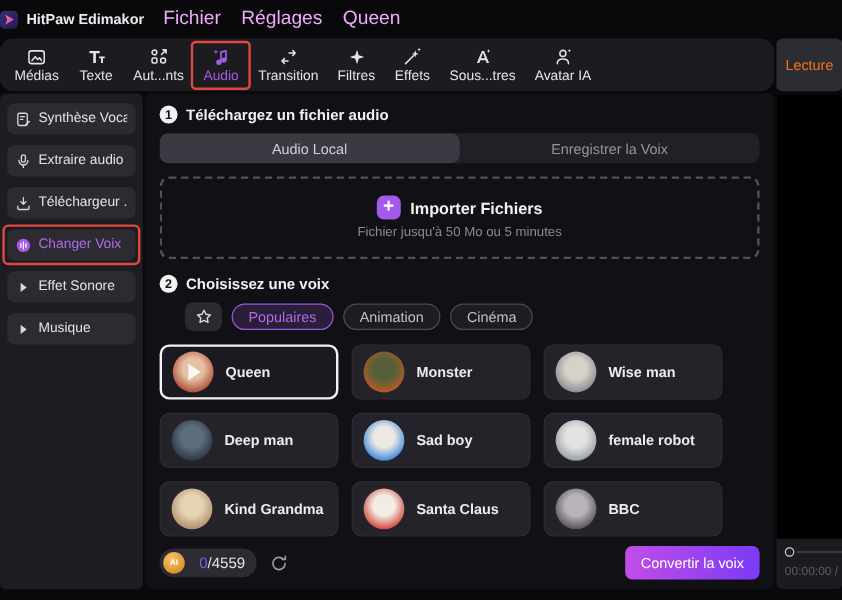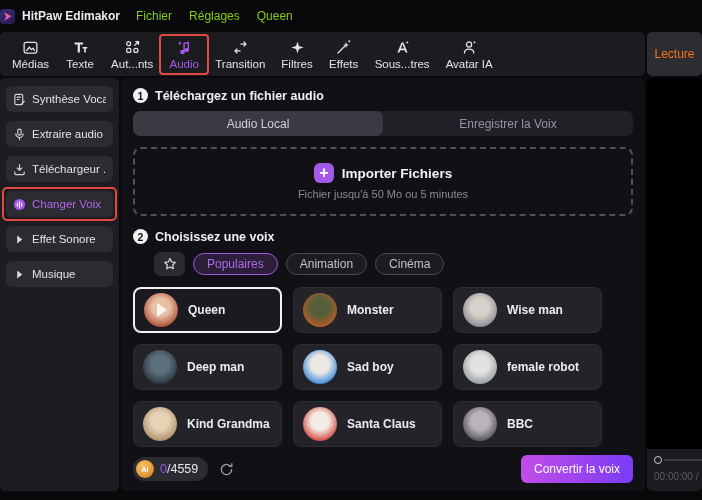--- a/index.html
+++ b/index.html
@@ -5,28 +5,28 @@
   * { margin:0; padding:0; box-sizing:border-box; }
   html,body { width:702px; height:500px; background:#09090b; overflow:hidden; }
   body { font-family:"Liberation Sans", sans-serif; color:#e8e8ea; }
   .app { width:702px; height:500px; display:flex; flex-direction:column; background:#09090b; }
 
   
   .titlebar { height:32px; display:flex; align-items:center; background:#09090b; flex:0 0 auto; }
   .logo { width:15px; height:15px; border-radius:4px; background:linear-gradient(135deg,#3b2d78,#241b4e); display:flex; align-items:center; justify-content:center; margin-right:7px; }
   .logo svg { width:11px; height:11px; }
   .app-name { font-size:12px; font-weight:bold; color:#ececf0; margin-right:16px; }
-  .menu-item { font-size:12px; color:#84cc16; margin-right:17px; }
+  .menu-item { font-size:16px; color:#f0abfc; margin-right:17px; }
 
   
   .body-row { flex:1; display:flex; gap:2px; padding-bottom:9px; min-height:0; }
   .left-col { width:645px; display:flex; flex-direction:column; gap:2px; min-height:0; }
 
   
-  .toolbar { height:44px; background:#1b1b20; border-radius:5px; display:flex; align-items:center; padding:0 4px; flex:0 0 auto; }
+  .toolbar { height:44px; background:#1b1b20; border-radius:11px; display:flex; align-items:center; padding:0 4px; flex:0 0 auto; }
   .tool-tab { position:relative; display:flex; flex-direction:column; align-items:center; justify-content:center; gap:2px; padding:3px 8px; min-width:46px; }
   .tool-tab .ticon { height:17px; display:flex; align-items:center; justify-content:center; color:#e4e4e8; }
   .tool-tab .ticon svg { width:17px; height:17px; }
   .tool-tab .tlabel { font-size:11.5px; color:#e4e4e8; white-space:nowrap; }
   .tool-tab.active .tlabel, .tool-tab.active .ticon { color:#a55be8; }
   .tool-tab.annotated::after { content:""; position:absolute; inset:-2px -2px; border:2px solid #e0493f; border-radius:4px; pointer-events:none; }
 
   
   .workspace { flex:1; display:flex; gap:2px; min-height:0; }
   .sidebar { width:119px; background:#1c1c21; border-radius:5px; padding:8px 6px; flex:0 0 auto; }
@@ -60,21 +60,21 @@
   .chip.active { color:#b06ae8; border-color:#9e55e0; background:#2a1e38; }
 
   .voice-grid { display:grid; grid-template-columns:repeat(3,149px); gap:11px 11px;font-weight:bold; }
   .voice-card { display:flex; align-items:center; gap:10px; height:46px; background:#232329; border:1px solid #2c2c33; border-radius:8px; padding-left:9px; }
   .voice-card.selected { border:2px solid #f2f2f4; background:#1a1a20; }
   .avatar { position:relative; width:34px; height:34px; border-radius:50%; flex:0 0 auto; }
   .avatar.play::after { content:""; position:absolute; left:13px; top:10px; border-left:10px solid rgba(255,255,255,.85); border-top:7px solid transparent; border-bottom:7px solid transparent; }
   .voice-label { font-size:12px; color:#ececf0; white-space:nowrap; }
 
   .main-footer { margin-top:auto; display:flex; align-items:center; gap:10px; padding-top:8px; }
-  .credit-pill { display:flex; align-items:center; gap:6px; background:#2b2b31; border-radius:13px; padding:2px 10px 2px 3px; height:24px; }
+  .credit-pill { display:flex; align-items:center; gap:12px; background:#2b2b31; border-radius:13px; padding:2px 10px 2px 3px; height:24px; }
   .coin { width:18px; height:18px; border-radius:50%; background:radial-gradient(circle at 38% 32%,#f6c468,#dd8f2e 75%); color:#fff; font-size:7px; font-weight:bold; display:flex; align-items:center; justify-content:center; }
   .credit-text { font-size:12.5px; color:#e6e6ea; }
   .credit-used { color:#8b5cf6; }
   .refresh { width:17px; height:17px; color:#9a9aa2; }
   .refresh svg { width:17px; height:17px; }
   .convert-btn { margin-left:auto; background:linear-gradient(90deg,#c24de8,#7a3bf5); color:#fff; font-size:12px; border-radius:6px; padding:7px 13px; }
 
   
   .right-panel { flex:1; display:flex; flex-direction:column; gap:2px; min-width:0; }
   .preview-tab { height:44px; background:#2c2c33; border-radius:5px; display:flex; align-items:center; justify-content:center; flex:0 0 auto; }

